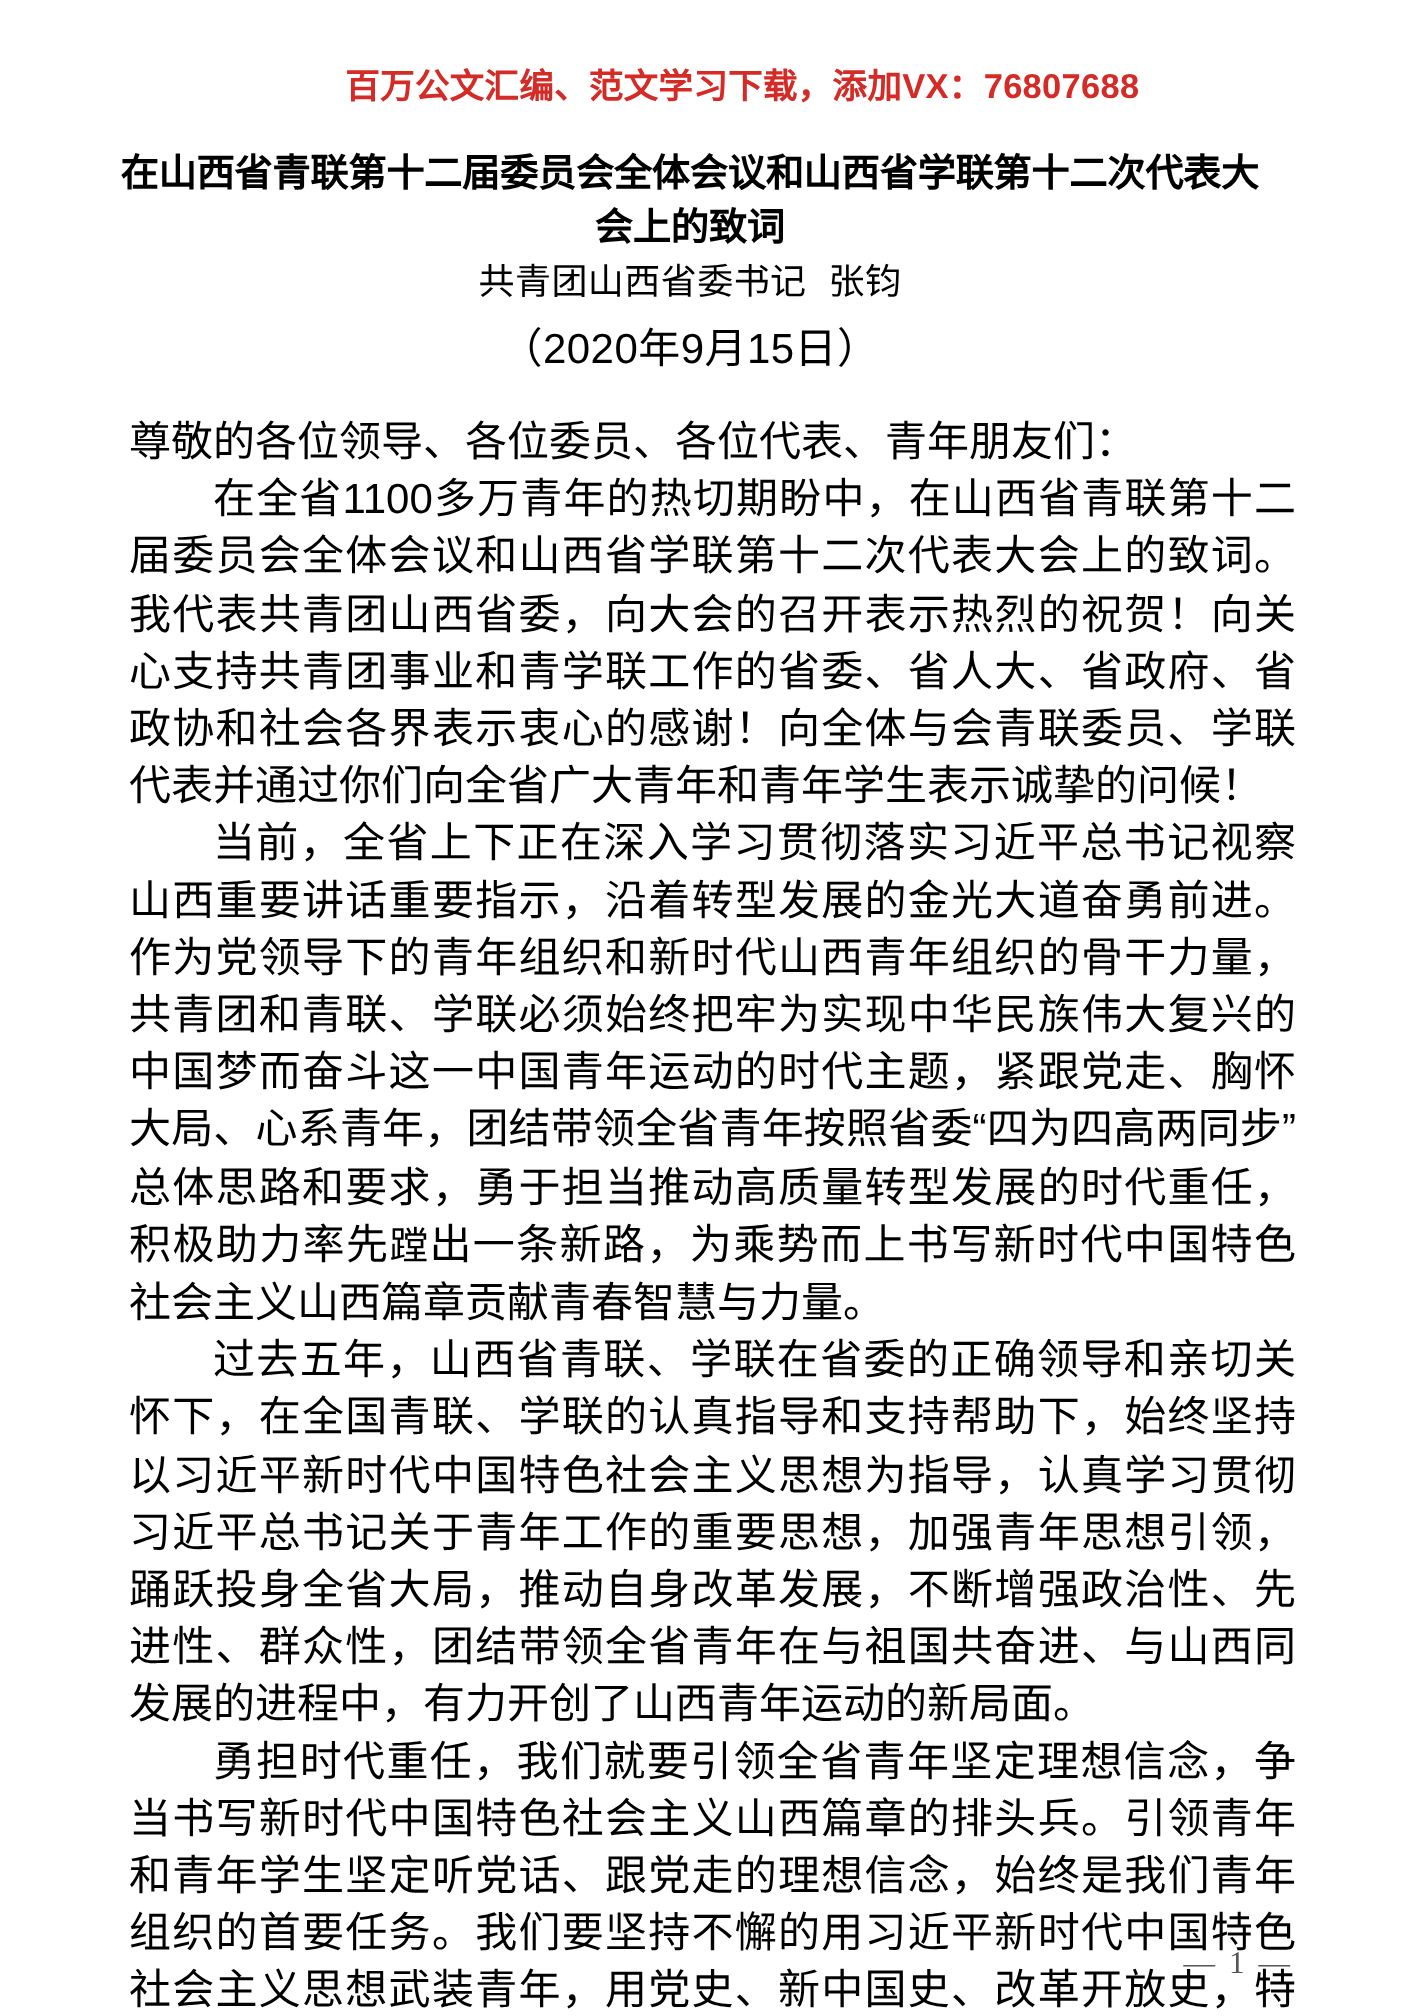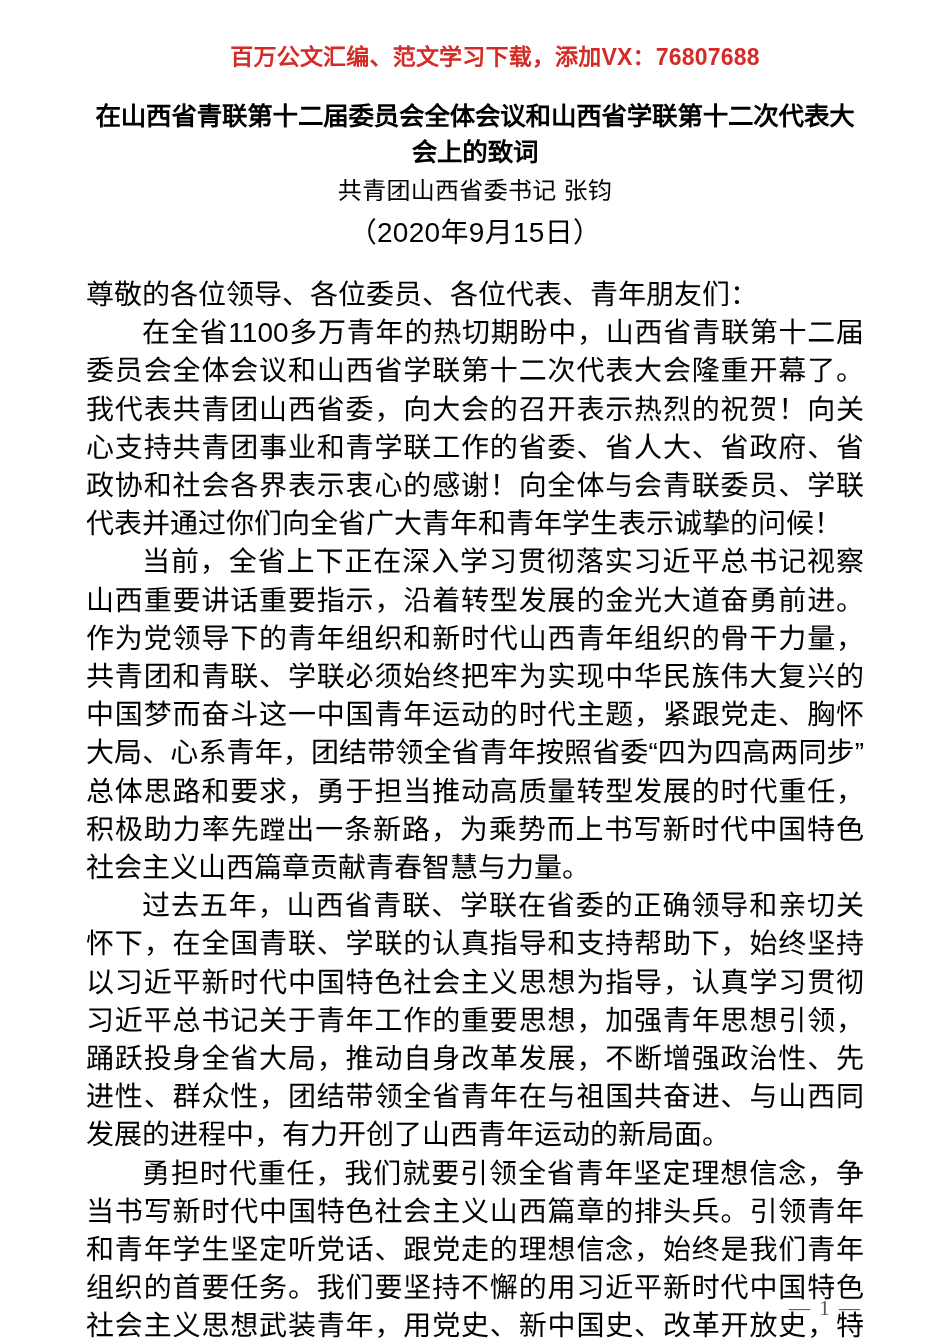--- a/index.html
+++ b/index.html
@@ -37,37 +37,38 @@
     letter-spacing: 0.2px;
     line-height: 1.2;
     white-space: nowrap;
     padding-left: 20px;
   }
 
   
   .title-block {
     position: absolute;
     top: 98px;
-    left: 86px;
+    left: 71px;
     width: 778px;
   }
   .doc-title {
     font-size: 25.5px;
     font-weight: bold;
     line-height: 1.42;
     text-align: center;
     letter-spacing: -0.2px;
     margin: 0;
   }
   .doc-byline {
     font-size: 24px;
     line-height: 1.52;
     text-align: center;
     margin: 3px 0 0 0;
     letter-spacing: 0.3px;
+    font-family: Liberation Mono, monospace;
   }
   .doc-date {
     font-size: 28px;
     line-height: 1.52;
     text-align: center;
     margin: 2px 0 0 0;
     letter-spacing: 0.3px;
   }
 
   
@@ -121,21 +122,21 @@
   <div class="promo-banner" style="color: rgb(212, 43, 38);">百万公文汇编、范文学习下载，添加VX：76807688</div>
 
   <div class="title-block">
     <h1 class="doc-title">在山西省青联第十二届委员会全体会议和山西省学联第十二次代表大会上的致词</h1>
     <div class="doc-byline">共青团山西省委书记  张钧</div>
     <div class="doc-date">（2020年9月15日）</div>
   </div>
 
   <div class="body-block">
     <p class="para salutation">尊敬的各位领导、各位委员、各位代表、青年朋友们：</p>
-    <p class="para indent">在全省1100多万青年的热切期盼中，山西省青联第十二届委员会全体会议和山西省学联第十二次代表大会隆重开幕了。我代表共青团山西省委，向大会的召开表示热烈的祝贺！向关心支持共青团事业和青学联工作的省委、省人大、省政府、省政协和社会各界表示衷心的感谢！向全体与会青联委员、学联代表并通过你们向全省广大青年和青年学生表示诚挚的问候！</p>
+    <p class="para indent">在全省1100多万青年的热切期盼中，在山西省青联第十二届委员会全体会议和山西省学联第十二次代表大会上的致词。我代表共青团山西省委，向大会的召开表示热烈的祝贺！向关心支持共青团事业和青学联工作的省委、省人大、省政府、省政协和社会各界表示衷心的感谢！向全体与会青联委员、学联代表并通过你们向全省广大青年和青年学生表示诚挚的问候！</p>
     <p class="para indent">当前，全省上下正在深入学习贯彻落实习近平总书记视察山西重要讲话重要指示，沿着转型发展的金光大道奋勇前进。作为党领导下的青年组织和新时代山西青年组织的骨干力量，共青团和青联、学联必须始终把牢为实现中华民族伟大复兴的中国梦而奋斗这一中国青年运动的时代主题，紧跟党走、胸怀大局、心系青年，团结带领全省青年按照省委“四为四高两同步”总体思路和要求，勇于担当推动高质量转型发展的时代重任，积极助力率先<span class="odd-glyph">蹚</span>出一条新路，为乘势而上书写新时代中国特色社会主义山西篇章贡献青春智慧与力量。</p>
     <p class="para indent">过去五年，山西省青联、学联在省委的正确领导和亲切关怀下，在全国青联、学联的认真指导和支持帮助下，始终坚持以习近平新时代中国特色社会主义思想为指导，认真学习贯彻习近平总书记关于青年工作的重要思想，加强青年思想引领，踊跃投身全省大局，推动自身改革发展，不断增强政治性、先进性、群众性，团结带领全省青年在与祖国共奋进、与山西同发展的进程中，有力开创了山西青年运动的新局面。</p>
     <p class="para indent">勇担时代重任，我们就要引领全省青年坚定理想信念，争当书写新时代中国特色社会主义山西篇章的排头兵。引领青年和青年学生坚定听党话、跟党走的理想信念，始终是我们青年组织的首要任务。我们要坚持不懈的用习近平新时代中国特色社会主义思想武装青年，用党史、新中国史、改革开放史，特别是党的十八大以来党和国家事业取得的伟大成就教育青年，用新冠肺炎疫情防控阻击战取得的重大战略成果激励青年，引导青年和青年学生深刻领会“坚持党领导一切”所蕴含的历史逻辑、理论逻辑和实践逻辑，从内心深处自觉增强</p>
   </div>
 
   <div class="page-footer">— 1 —</div>
 
 </div>
 
 </body></html>

